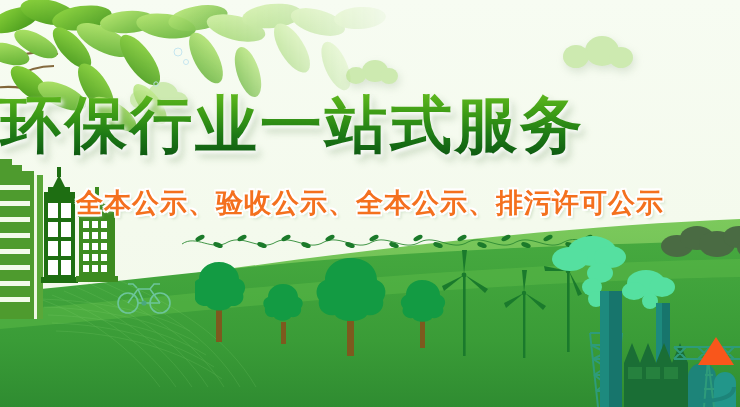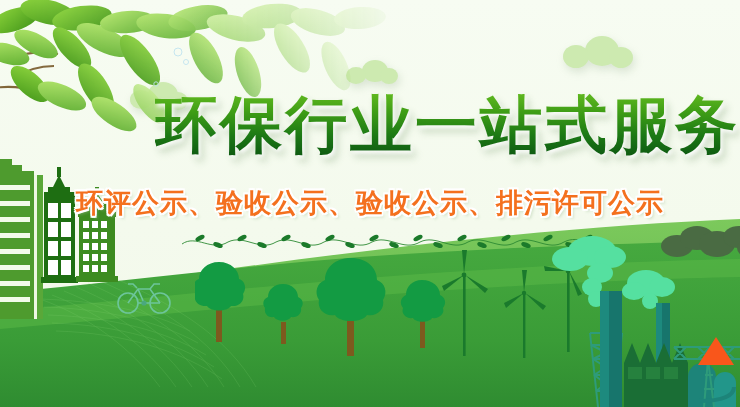--- a/index.html
+++ b/index.html
@@ -95,21 +95,21 @@
   .factory { position: absolute; left: 548px; top: 225px; width: 200px; height: 182px; }
 
   
   .darksmoke { position: absolute; left: 655px; top: 224px; width: 100px; height: 44px; }
 
   
   .title-wrap {
     position: absolute;
     left: 0; top: 88px;
     width: 740px;
-    text-align: right;
+    text-align: left;
     z-index: 30;
   }
   .title {
     display: inline-block;
     font-family: "DejaVu Serif", "Liberation Serif", serif;
     font-weight: bold;
     font-size: 62px;
     line-height: 74px;
     letter-spacing: 3px;
     background-image: linear-gradient(180deg, #69c022 0%, #3f9e16 32%, #1d7a15 63%, #0a5111 100%);
@@ -499,16 +499,16 @@
         <circle cx="156" cy="92" r="2.2"></circle>
       </g>
     </g>
   </svg>
 
   <div class="title-wrap">
     <span class="title">环保行业一站式服务</span>
   </div>
 
   <div class="subtitle-wrap">
-    <span class="subtitle">环评公示、验收公示、验收公示、排污许可公示</span>
+    <span class="subtitle">全本公示、验收公示、全本公示、排污许可公示</span>
   </div>
 
 </div>
 
 </body></html>

